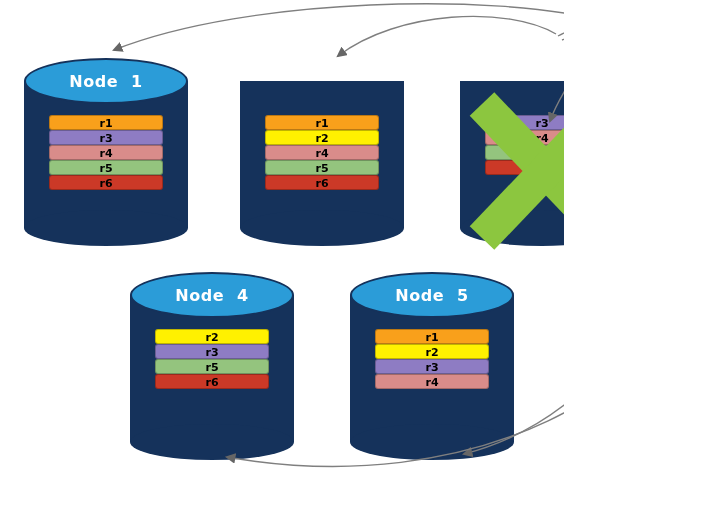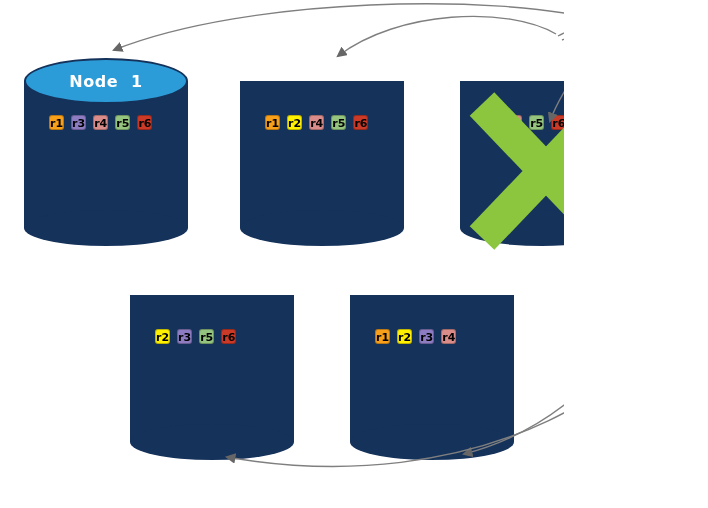--- a/index.html
+++ b/index.html
@@ -9,21 +9,21 @@
   
   .cylinder { position:absolute; width:164px; height:188px; }
   .cyl-mid   { position:absolute; left:0; right:0; top:23px; bottom:18px; background:#15325B; }
   .cyl-bottom{ position:absolute; left:0; right:0; bottom:0; height:36px; border-radius:50%; background:#15325B; }
   .cyl-top   { position:absolute; left:0; right:0; top:0; height:46px; border-radius:50%;
                background:#2B9CD8; border:2px solid #15325B; box-sizing:border-box;
                display:flex; align-items:center; justify-content:center; z-index:2; }
   .node-label{ color:#ffffff; font-weight:bold; font-size:16px; word-spacing:7px; letter-spacing:0.5px; }
 
   .bars { position:absolute; left:50%; transform:translateX(-50%); top:57px; width:114px;
-          display:flex; gap:7px; z-index:3; }
+          display:flex; flex-direction:column; z-index:3; }
   .bar  { height:15px; line-height:15px; text-align:center; font-size:11px; font-weight:bold;
           color:#000000; border-radius:3px; border:1px solid rgba(0,0,0,0.25); box-sizing:border-box; }
 
   
   .pos-n1 { left:24px;  top:58px; }
   .pos-n2 { left:240px; top:58px; }
   .pos-n3 { left:460px; top:58px; }
   .pos-n4 { left:130px; top:272px; }
   .pos-n5 { left:350px; top:272px; }
 
@@ -70,31 +70,37 @@
         <div class="bar" style="background: rgb(142, 124, 195);">r3</div>
         <div class="bar" style="background: rgb(217, 140, 138);">r4</div>
         <div class="bar" style="background: rgb(148, 196, 126);">r5</div>
         <div class="bar" style="background: rgb(203, 57, 39);">r6</div>
       </div>
   </div>
 
   <div class="cylinder pos-n4">
     <div class="cyl-mid"></div>
     <div class="cyl-bottom"></div>
+    <div class="cyl-top">
+      <span class="node-label">Node 4</span>
+    </div>
     <div class="bars">
         <div class="bar" style="background: rgb(255, 241, 0);">r2</div>
         <div class="bar" style="background: rgb(142, 124, 195);">r3</div>
         <div class="bar" style="background: rgb(148, 196, 126);">r5</div>
         <div class="bar" style="background: rgb(203, 57, 39);">r6</div>
       </div>
   </div>
 
   <div class="cylinder pos-n5">
     <div class="cyl-mid"></div>
     <div class="cyl-bottom"></div>
+    <div class="cyl-top">
+      <span class="node-label">Node 5</span>
+    </div>
     <div class="bars">
         <div class="bar" style="background: rgb(249, 160, 27);">r1</div>
         <div class="bar" style="background: rgb(255, 241, 0);">r2</div>
         <div class="bar" style="background: rgb(142, 124, 195);">r3</div>
         <div class="bar" style="background: rgb(217, 140, 138);">r4</div>
       </div>
   </div>
 
   <svg id="arrows-layer" class="overlay" viewBox="0 0 708 508" xmlns="http://www.w3.org/2000/svg">
     <defs>

